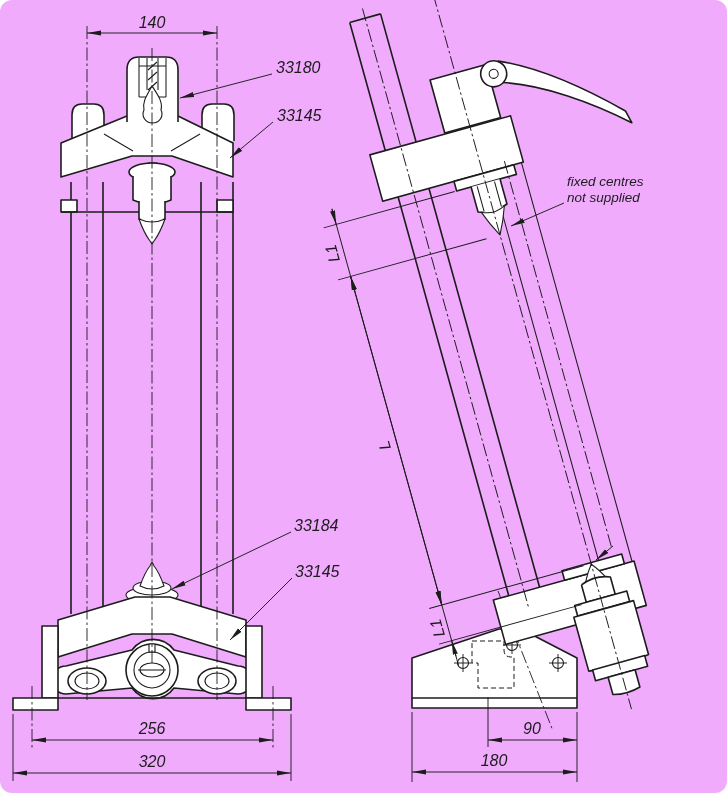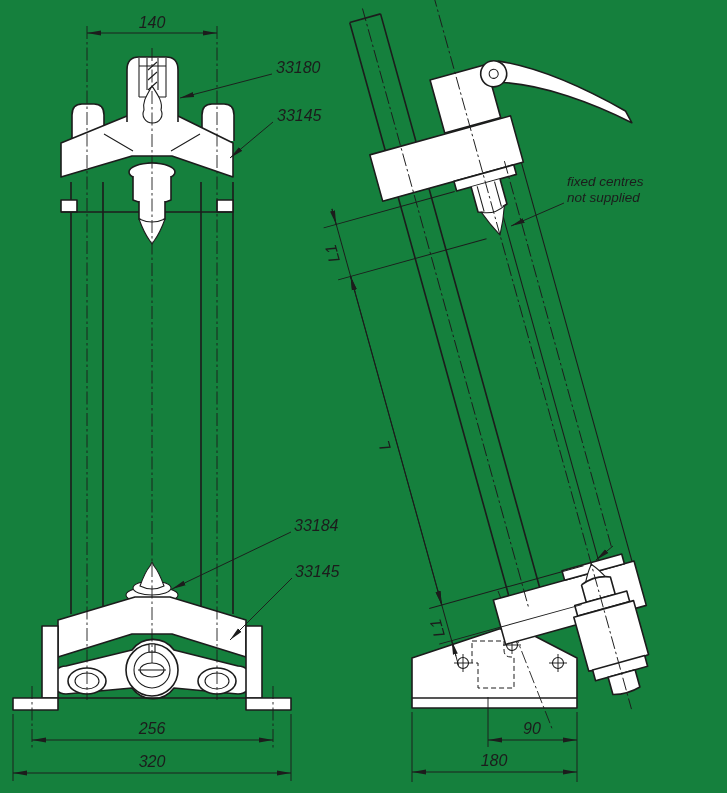--- a/index.html
+++ b/index.html
@@ -1,16 +1,16 @@
 <!DOCTYPE html>
 <html><head>
 <meta charset="utf-8">
 <style>
   html,body{margin:0;padding:0;background:#fff;}
-  #stage{width:727px;height:793px;background:#15803d;position:relative;overflow:hidden;}
+  #stage{width:727px;height:793px;background:#f0abfc;position:relative;overflow:hidden;border-radius:12px;}
   svg{display:block;}
   .ol   {fill:#fff;stroke:#1c1c1c;stroke-width:1.6;stroke-linejoin:round;}
   .olt  {fill:#fff;stroke:#1c1c1c;stroke-width:1.1;stroke-linejoin:round;}
   .ln   {fill:none;stroke:#1c1c1c;stroke-width:1.6;stroke-linejoin:round;}
   .lnt  {fill:none;stroke:#1c1c1c;stroke-width:1.05;}
   .cl   {fill:none;stroke:#1c1c1c;stroke-width:0.9;stroke-dasharray:13 3 2.5 3;}
   .dash {fill:none;stroke:#1c1c1c;stroke-width:1;stroke-dasharray:5 3;}
   .dim  {fill:none;stroke:#1c1c1c;stroke-width:0.95;}
   .arrfill{fill:#1c1c1c;stroke:none;}
   text{fill:#1c1c1c;font-family:"Liberation Sans","DejaVu Sans",sans-serif;font-style:italic;}

